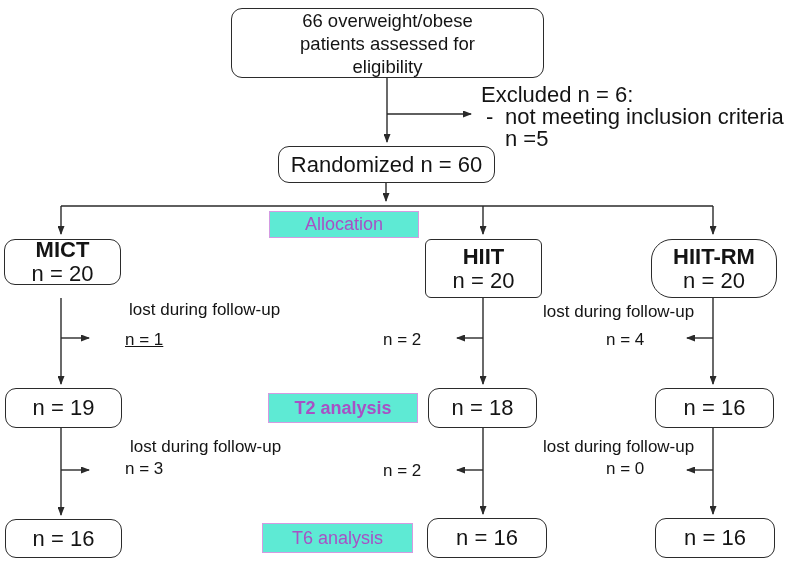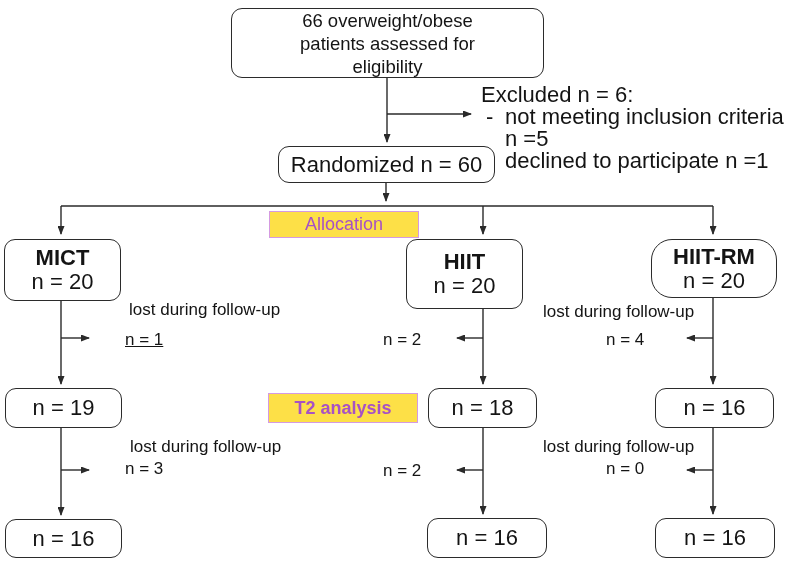--- a/index.html
+++ b/index.html
@@ -39,35 +39,35 @@
     left: 231px; top: 8px; width: 313px; height: 70px;
     font-size: 18.5px; line-height: 23px; white-space: pre-line;
   }
   .randomized-box { left: 278px; top: 146px; width: 217px; height: 37px; }
 
   .stage-chip {
     position: absolute;
     box-sizing: border-box;
     border: 1.6px solid #d49ae2;
     border-radius: 0;
-    background: #fde047;
+    background: #5eead4;
     color: #a751c5;
     display: flex;
     align-items: center;
     justify-content: center;
     font-size: 18px;
   }
   .chip-allocation { left: 269px; top: 211px; width: 150px; height: 27px; }
   .chip-t2 { left: 268px; top: 393px; width: 150px; height: 30px; font-weight: bold; }
   .chip-t6 { left: 262px; top: 523px; width: 151px; height: 30px; }
 
   .group-box { flex-direction: column; line-height: 24px; }
   .group-name { font-weight: 700; }
-  .g0 { left: 4px;   top: 239px; width: 117px; height: 62px; }
-  .g1 { left: 406px; top: 239px; width: 117px; height: 70px; }
+  .g0 { left: 4px;   top: 239px; width: 117px; height: 46px; }
+  .g1 { left: 425px; top: 239px; width: 117px; height: 59px; border-radius: 6px; }
   .g2 { left: 651px; top: 239px; width: 126px; height: 59px; border-radius: 21px; }
 
   .ct2-0 { left: 5px;   top: 388px; width: 117px; height: 40px; }
   .ct2-1 { left: 428px; top: 388px; width: 109px; height: 40px; }
   .ct2-2 { left: 655px; top: 388px; width: 119px; height: 40px; }
   .ct6-0 { left: 5px;   top: 519px; width: 117px; height: 39px; }
   .ct6-1 { left: 427px; top: 518px; width: 120px; height: 40px; }
   .ct6-2 { left: 655px; top: 518px; width: 120px; height: 40px; }
 
   .excluded-block {
@@ -135,28 +135,28 @@
 eligibility</div>
 
   <div class="excluded-block">
     <div>Excluded n = 6:</div>
     <div class="ex-row">
       <span class="ex-dash">-</span>
       <span>not meeting inclusion criteria n =5</span>
     </div>
     <div class="ex-row">
       <span class="ex-dash">-</span>
-      <span>declined to participate n =1</span>
     </div>
   </div>
 
   <div class="box randomized-box">Randomized n = 60</div>
 
   <div class="stage-chip chip-allocation">Allocation</div>
   <div class="stage-chip chip-t2">T2 analysis</div>
+  <div class="stage-chip chip-t6">T6 analysis</div>
 
   <div class="box group-box g0">
     <div class="group-name">MICT</div>
     <div class="group-n">n = 20</div>
   </div>
   <div class="box group-box g1">
     <div class="group-name">HIIT</div>
     <div class="group-n">n = 20</div>
   </div>
   <div class="box group-box g2">

